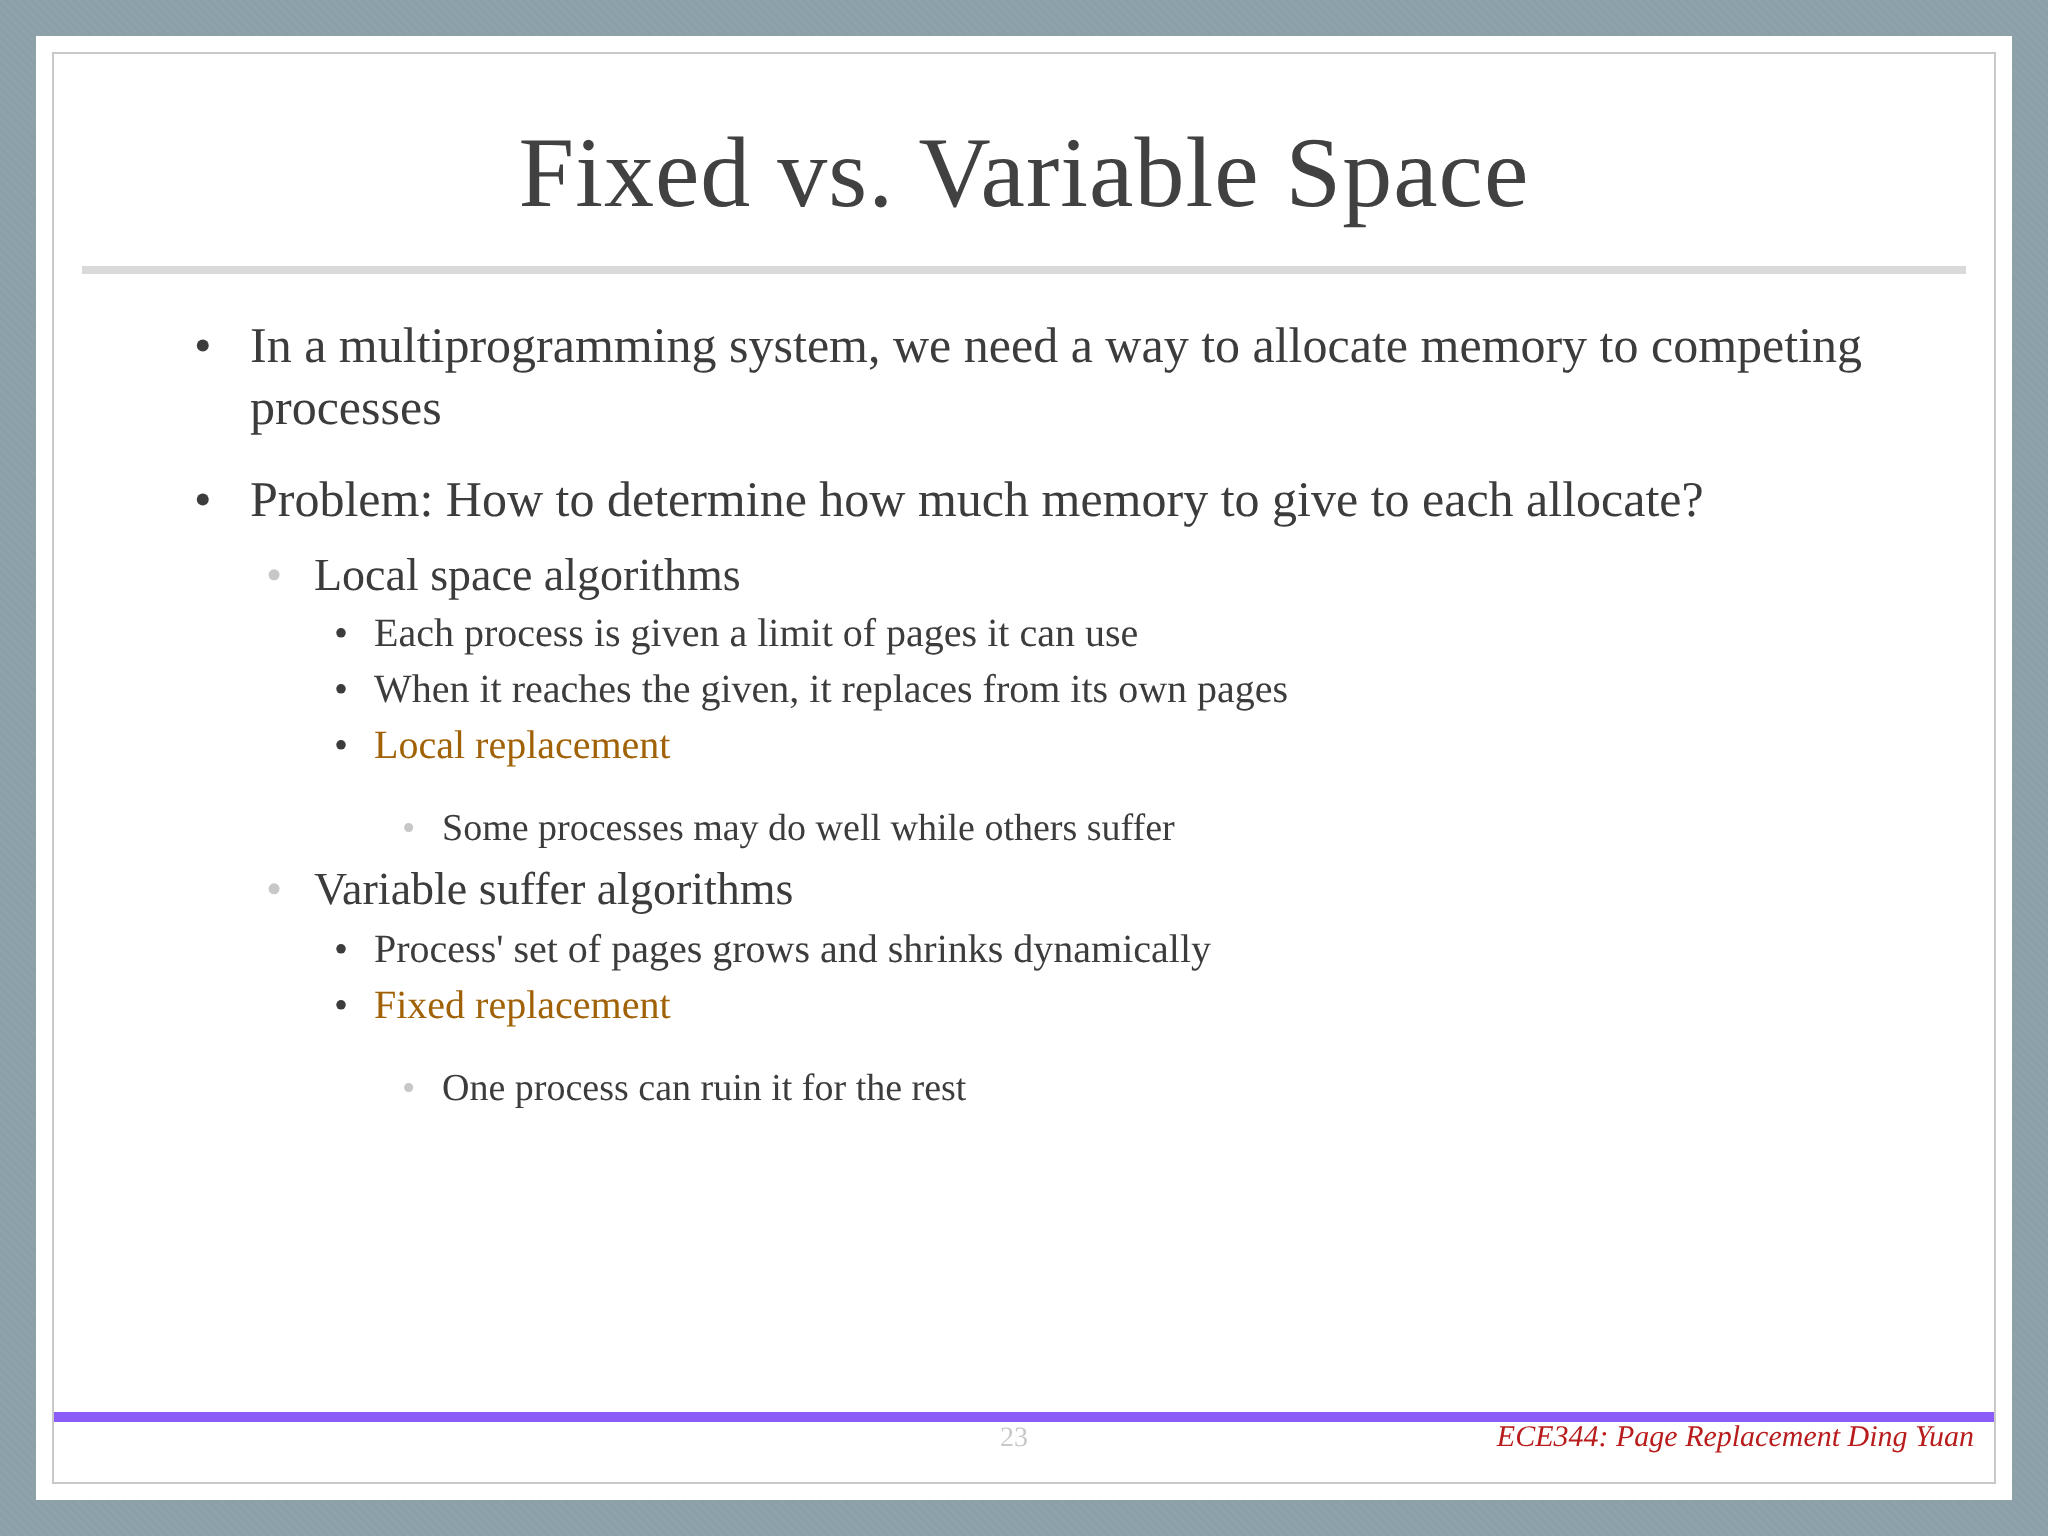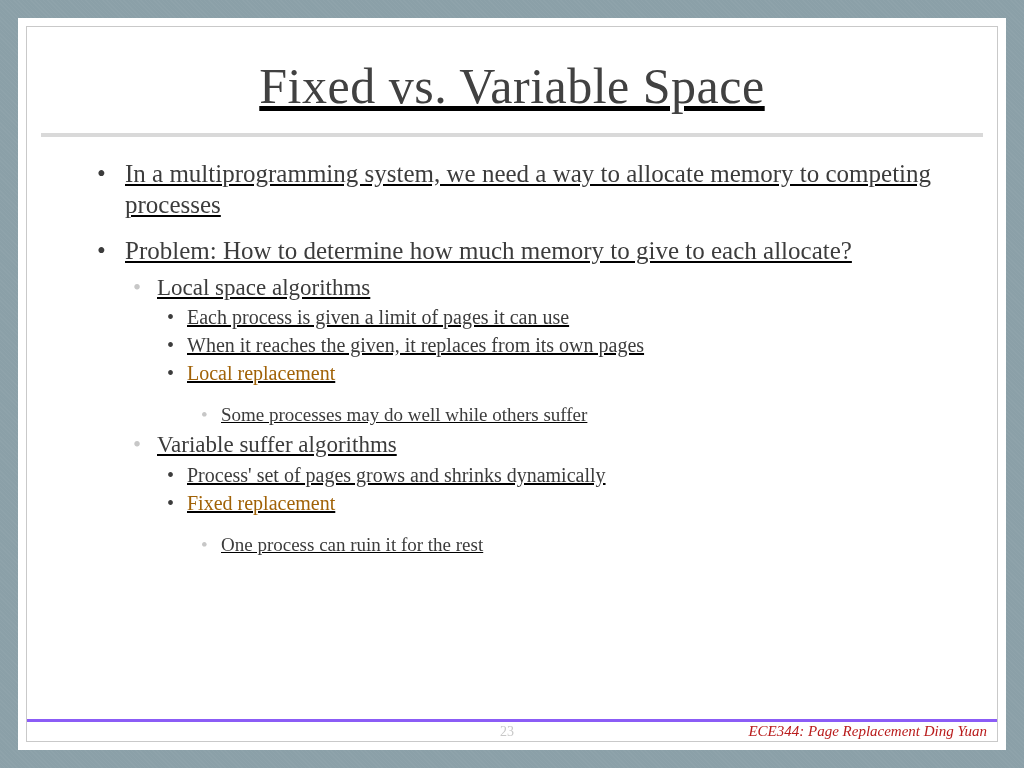--- a/index.html
+++ b/index.html
@@ -16,21 +16,20 @@
     background: #ffffff;
     width: 100%;
     height: 100%;
     padding: 8px;
     position: relative;
   }
   .inner-frame {
     border: 1px solid #c9c9c9;
     height: 100%;
     position: relative;
-    text-decoration: underline;
   }
   .title-box {
     padding: 30px 20px 18px 20px;
     text-align: center;
   }
   .title {
     font-size: 50px;
     font-weight: 400;
     color: #414141;
     letter-spacing: 0.5px;
@@ -110,25 +109,25 @@
     top: 0;
     color: #c7c7c7;
   }
   .link-blue {
     color: #a16207;
   }
   .footer-bar {
     position: absolute;
     left: 0;
     right: 0;
-    bottom: 0;
+    bottom: 13px;
     height: 22px;
-    border-top: 3px solid #8b5cf6;
+    border-top: 5px solid #8b5cf6;
     display: flex;
-    align-items: center;
+    align-items: flex-end;
   }
   .footer-left { flex: 1; }
   .footer-center {
     color: #c8c8c8;
     font-size: 14px;
     text-align: center;
   }
   .footer-right {
     flex: 1;
     text-align: right;

